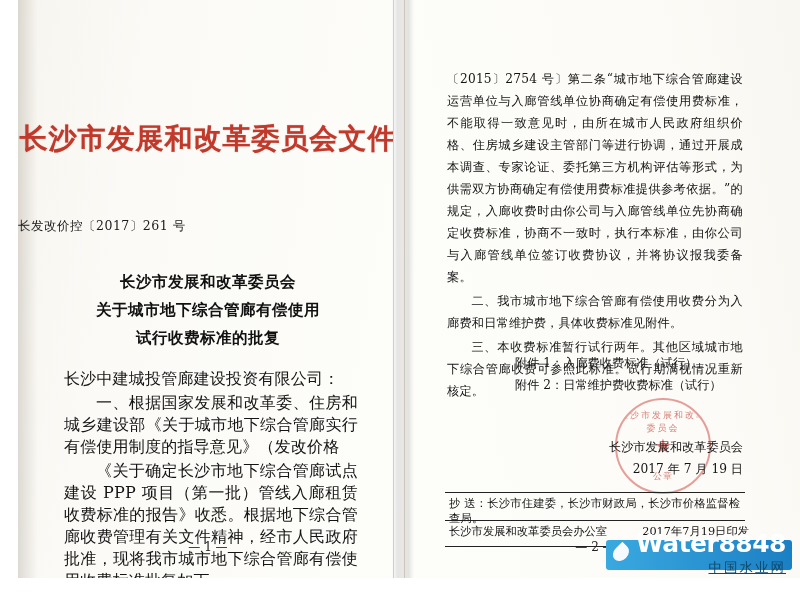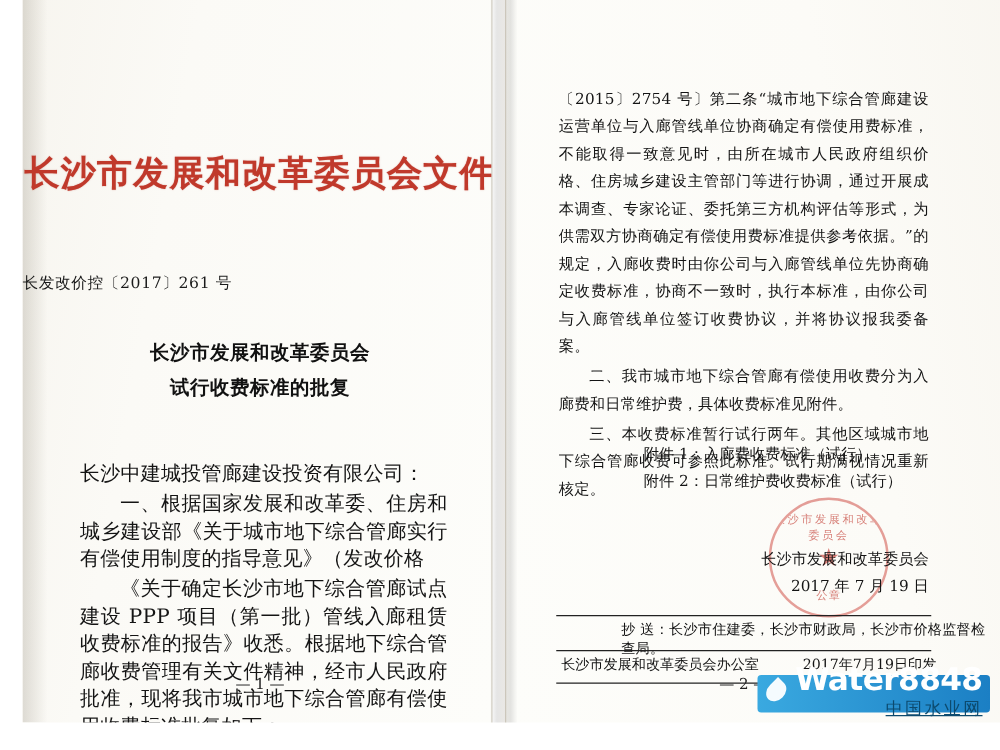--- a/index.html
+++ b/index.html
@@ -207,21 +207,20 @@
   }
   .cc-line {
     position: absolute;
     left: 44px;
     top: 496px;
     width: 300px;
     font-family: "DejaVu Serif", "Liberation Serif", serif;
     font-size: 11.3px;
     color: #141414;
     letter-spacing: 0.2px;
-    margin-left: 48px;
   }
   .cc-rule-mid {
     position: absolute;
     left: 40px;
     top: 520px;
     width: 300px;
     border-top: 1px solid #222;
   }
   .issuer-line {
     position: absolute;
@@ -295,20 +294,21 @@
 
   <div class="sheet sheet-left">
     <div class="edge-shadow-l"></div>
 
     <div class="doc-header">长沙市发展和改革委员会文件</div>
 
     <div class="doc-number">长发改价控〔2017〕261 号</div>
 
     <div class="title-block">
       <div>长沙市发展和改革委员会</div>
+      <div>关于城市地下综合管廊有偿使用</div>
       <div>试行收费标准的批复</div>
     </div>
 
     <div class="body-left">
       <p>长沙中建城投管廊建设投资有限公司：</p>
       <p class="indent2">一、根据国家发展和改革委、住房和城乡建设部《关于城市地下综合管廊实行有偿使用制度的指导意见》（发改价格</p>
       <p class="indent2">《关于确定长沙市地下综合管廊试点建设 PPP 项目（第一批）管线入廊租赁收费标准的报告》收悉。根据地下综合管廊收费管理有关文件精神，经市人民政府批准，现将我市城市地下综合管廊有偿使用收费标准批复如下：</p>
     </div>
 
     <div class="page-num">— 1 —</div>

